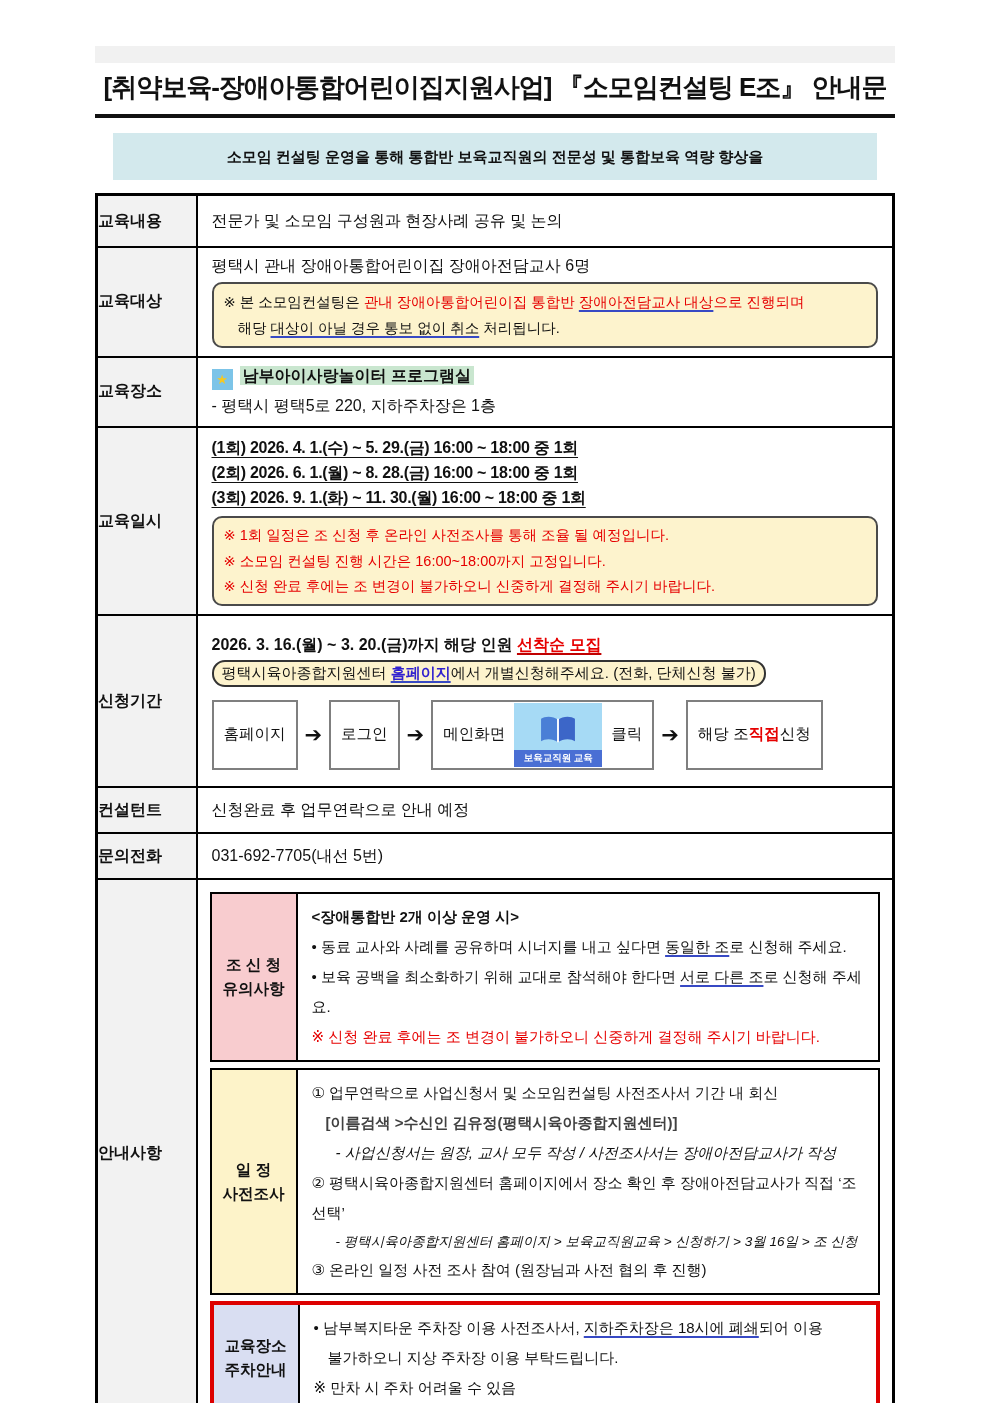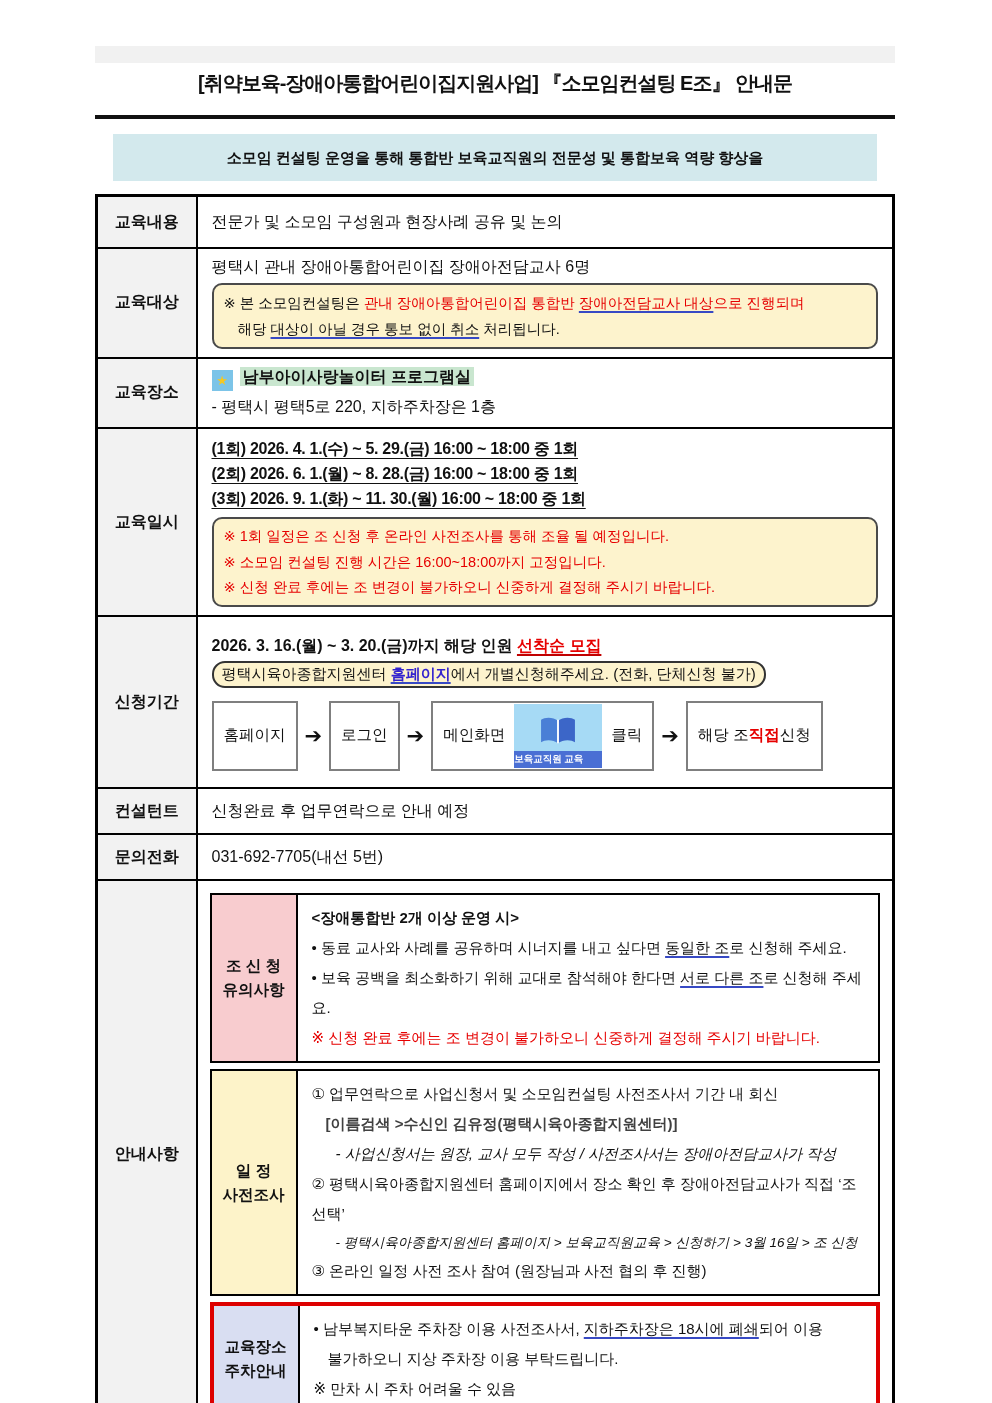--- a/index.html
+++ b/index.html
@@ -6,35 +6,35 @@
   body { background:#fff; }
   .page {
     position:relative; width:992px; height:1403px; background:#ffffff;
     font-family:"Liberation Sans","DejaVu Sans",sans-serif; color:#111; overflow:hidden;
   }
   .doc { position:absolute; left:95px; top:46px; width:800px; }
 
   
   .title-strip { height:17px; background:#f1f1f1; }
   .title {
-    font-size:20px; font-weight:800; text-align:center; letter-spacing:-1px;
-    padding:7px 0 18px; border-bottom:4px solid #111; white-space:nowrap;
+    font-size:26px; font-weight:800; text-align:center; letter-spacing:-1px;
+    padding:7px 0 9px; border-bottom:4px solid #111; white-space:nowrap;
   }
 
   
   .intro {
     margin:15px 18px 13px; background:#d3e9ed; text-align:center;
     font-size:15px; font-weight:700; line-height:1.95; padding:9px 6px;
   }
 
   
   table.main { width:100%; border-collapse:collapse; border:3px solid #000; table-layout:fixed; }
   table.main td { border:2px solid #000; vertical-align:middle; }
   td.lbl {
-    width:100px; background:#f2f2f2; text-align:center; font-weight:700; font-size:16px;
+    width:100px; background:#f2f2f2; text-align:left; font-weight:700; font-size:16px;
   }
   td.cnt { padding:8px 14px; font-size:16px; }
 
   .r-content td { height:52px; }
   .r-target td { height:96px; }
   .r-place td { height:70px; }
   .r-sched td { height:160px; }
   .r-apply td { height:172px; }
   .r-consult td { height:46px; }
   .r-phone td { height:46px; }
@@ -79,21 +79,21 @@
     padding:0 10px; font-size:15.5px; background:#fff; white-space:nowrap;
   }
   .flow-arrow { font-size:21px; font-weight:900; padding:0 7px; }
   .edu-icon {
     width:88px; height:64px; background:#a6daf5; display:flex; flex-direction:column;
     align-items:center; justify-content:flex-end; margin:0 9px;
   }
   .edu-icon svg { margin-bottom:3px; }
   .edu-icon-label {
     background:#4a6fd4; color:#fff; font-size:9.5px; font-weight:700; width:100%;
-    padding:2px 0; white-space:nowrap;
+    text-align:center; padding:2px 0; white-space:nowrap;
   }
 
   
   td.cnt-info { padding:6px 12px; }
   .sub-box { display:flex; border:2px solid #000; margin:6px 0; background:#fff; }
   .sub-lbl {
     width:86px; display:flex; align-items:center; justify-content:center; text-align:center;
     border-right:2px solid #000; font-weight:700; font-size:15.5px; line-height:1.55;
     white-space:pre-line; flex-shrink:0;
   }

